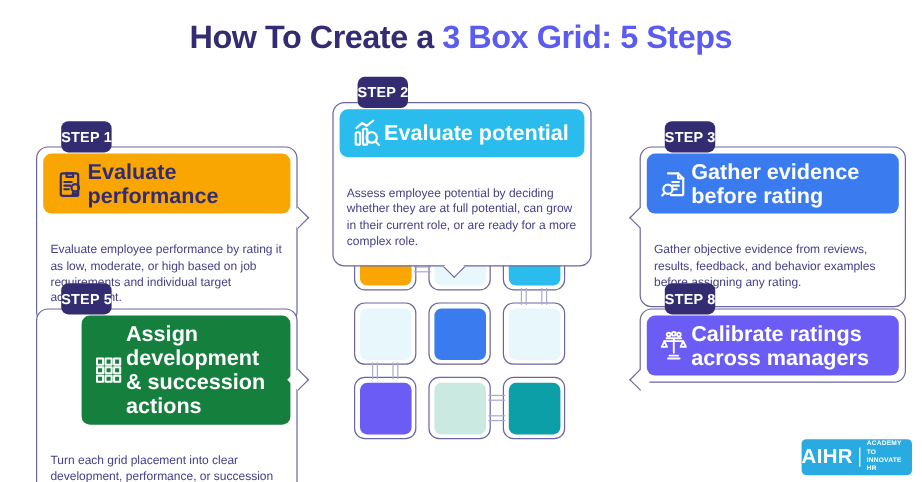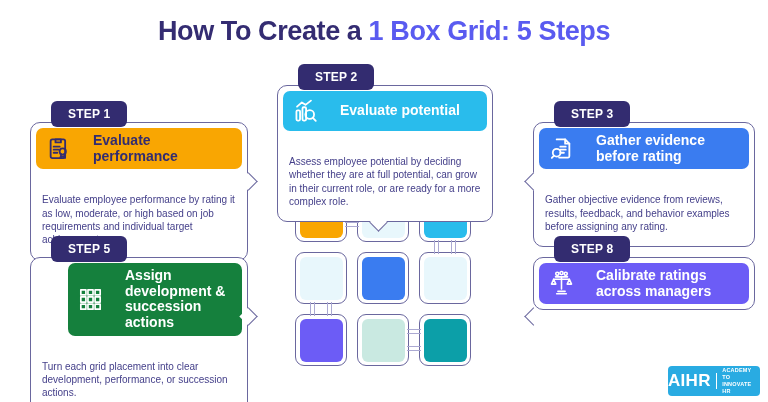--- a/index.html
+++ b/index.html
@@ -22,38 +22,38 @@
   
   .step { position:absolute; }
   .step-1 { left:30px;  top:122px; width:218px; }
   .step-2 { left:277px; top:85px;  width:216px; }
   .step-3 { left:533px; top:122px; width:222px; }
   .step-4 { left:533px; top:257px; width:222px; }
   .step-5 { left:30px;  top:257px; width:218px; }
 
   .tab {
     position:absolute; top:-21px; left:21px; z-index:3;
-    height:26px; line-height:26px; padding:0 17px;
+    height:26px; line-height:26px; padding:0 0;
     background:#332C70; color:#fff;
     font-size:12px; font-weight:bold; letter-spacing:0.2px;
     border-radius:6px;
   }
   .card {
     position:relative; z-index:1;
     background:#fff;
     border:1.5px solid #6A679E;
     border-radius:10px;
     padding:5px;
   }
   .header {
     border-radius:7px;
     min-height:40px;
-    display:flex; align-items:center; gap:20px;
+    display:flex; align-items:center; gap:0;
     padding:5px 8px;
-    font-size:14px; font-weight:bold; line-height:1.12;
+    font-size:18px; font-weight:bold; line-height:1.12;
   }
   .icon { flex:0 0 auto; display:flex; }
   .icon svg { width:29px; height:29px; display:block; }
   .body {
     padding:24px 6px 8px 6px;
     font-size:10px; line-height:1.33;
     color:#45408A;
   }
 
   
@@ -109,21 +109,21 @@
     display:flex; align-items:center; justify-content:flex-end; gap:5px;
   }
   .logo-name { color:#fff; font-weight:bold; font-size:17px; letter-spacing:0.3px; }
   .logo-divider { width:1.5px; height:16px; background:#fff; }
   .logo-tag { color:#fff; font-size:5.5px; font-weight:bold; line-height:1.3; letter-spacing:0.2px; }
 </style>
 </head>
 <body>
 
 <div class="title">
-  <span class="t-dark">How To Create a </span><span class="t-accent">1 Box Grid: 5 Steps</span>
+  <span class="t-dark">How To Create a </span><span class="t-accent">3 Box Grid: 5 Steps</span>
 </div>
 
 <div class="step step-1">
   <div class="tab">STEP 1</div>
   <div class="card">
     <div class="header" style="background-color: rgb(249, 166, 2); color: rgb(51, 44, 112);">
       <span class="icon">
         <svg viewBox="0 0 24 24" fill="none" stroke="currentColor" stroke-width="1.5" stroke-linecap="round" stroke-linejoin="round">
           <rect x="5.5" y="4.5" width="12" height="15.5" rx="1.5"></rect>
           <path d="M9.5 4.5h4.5V7H9.5z"></path>

